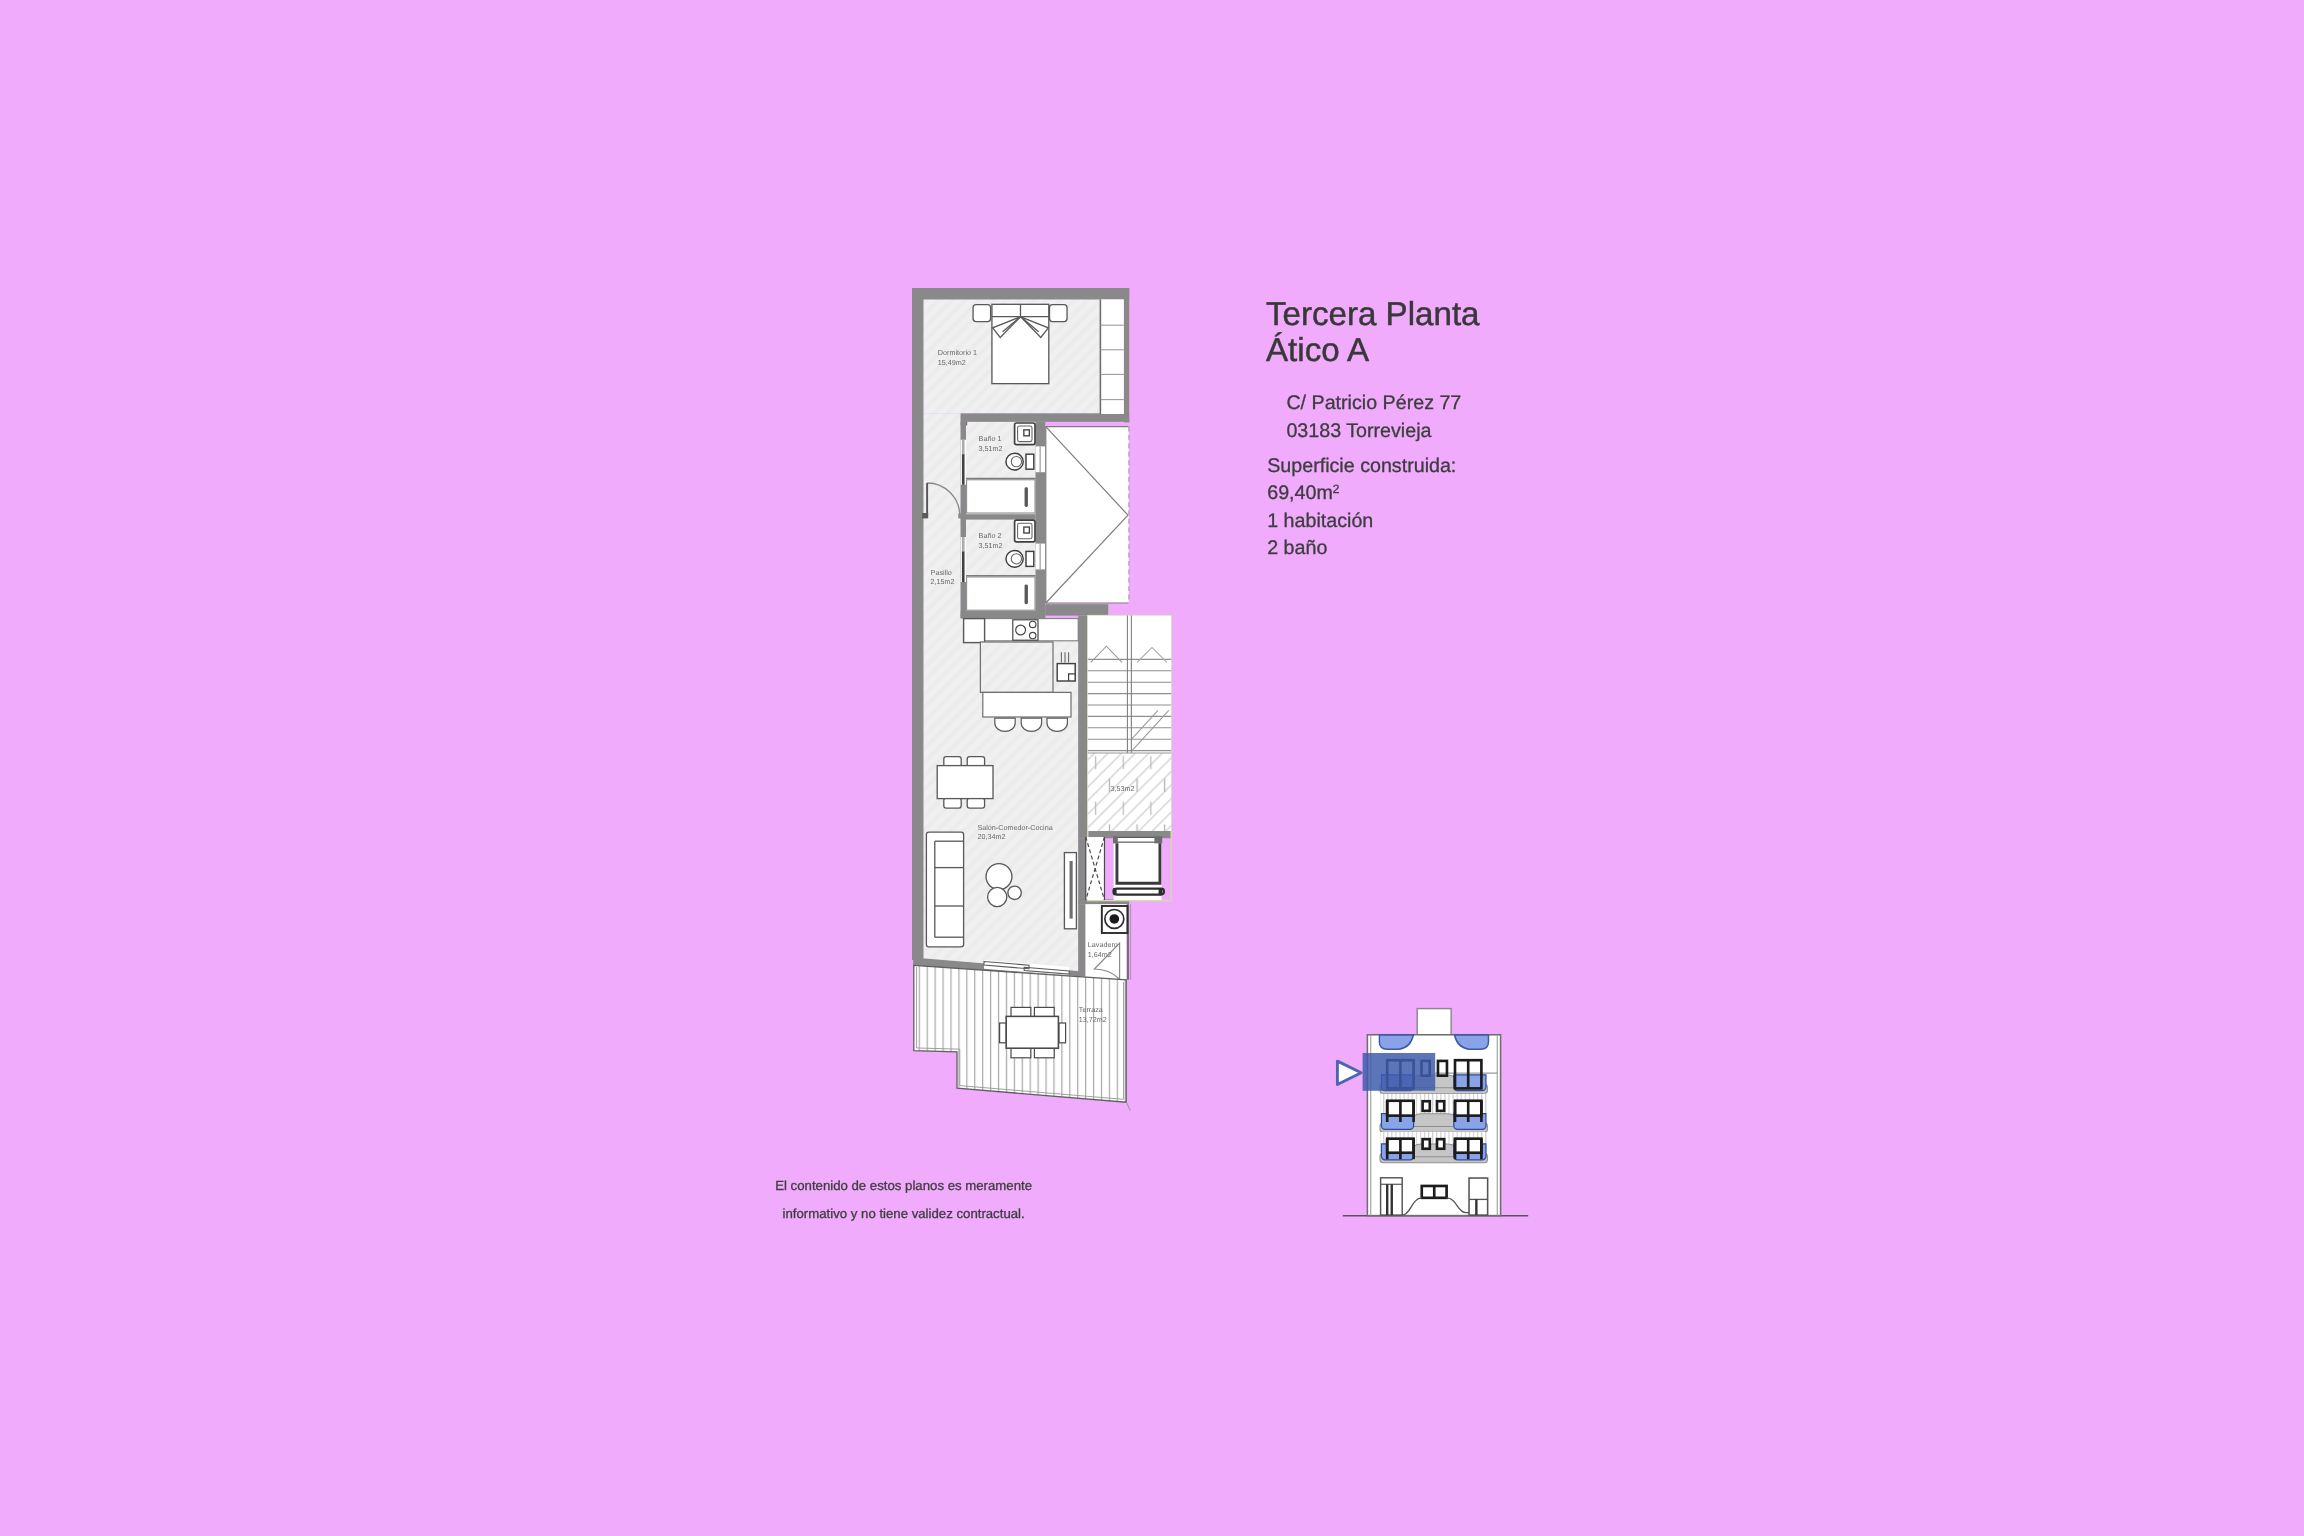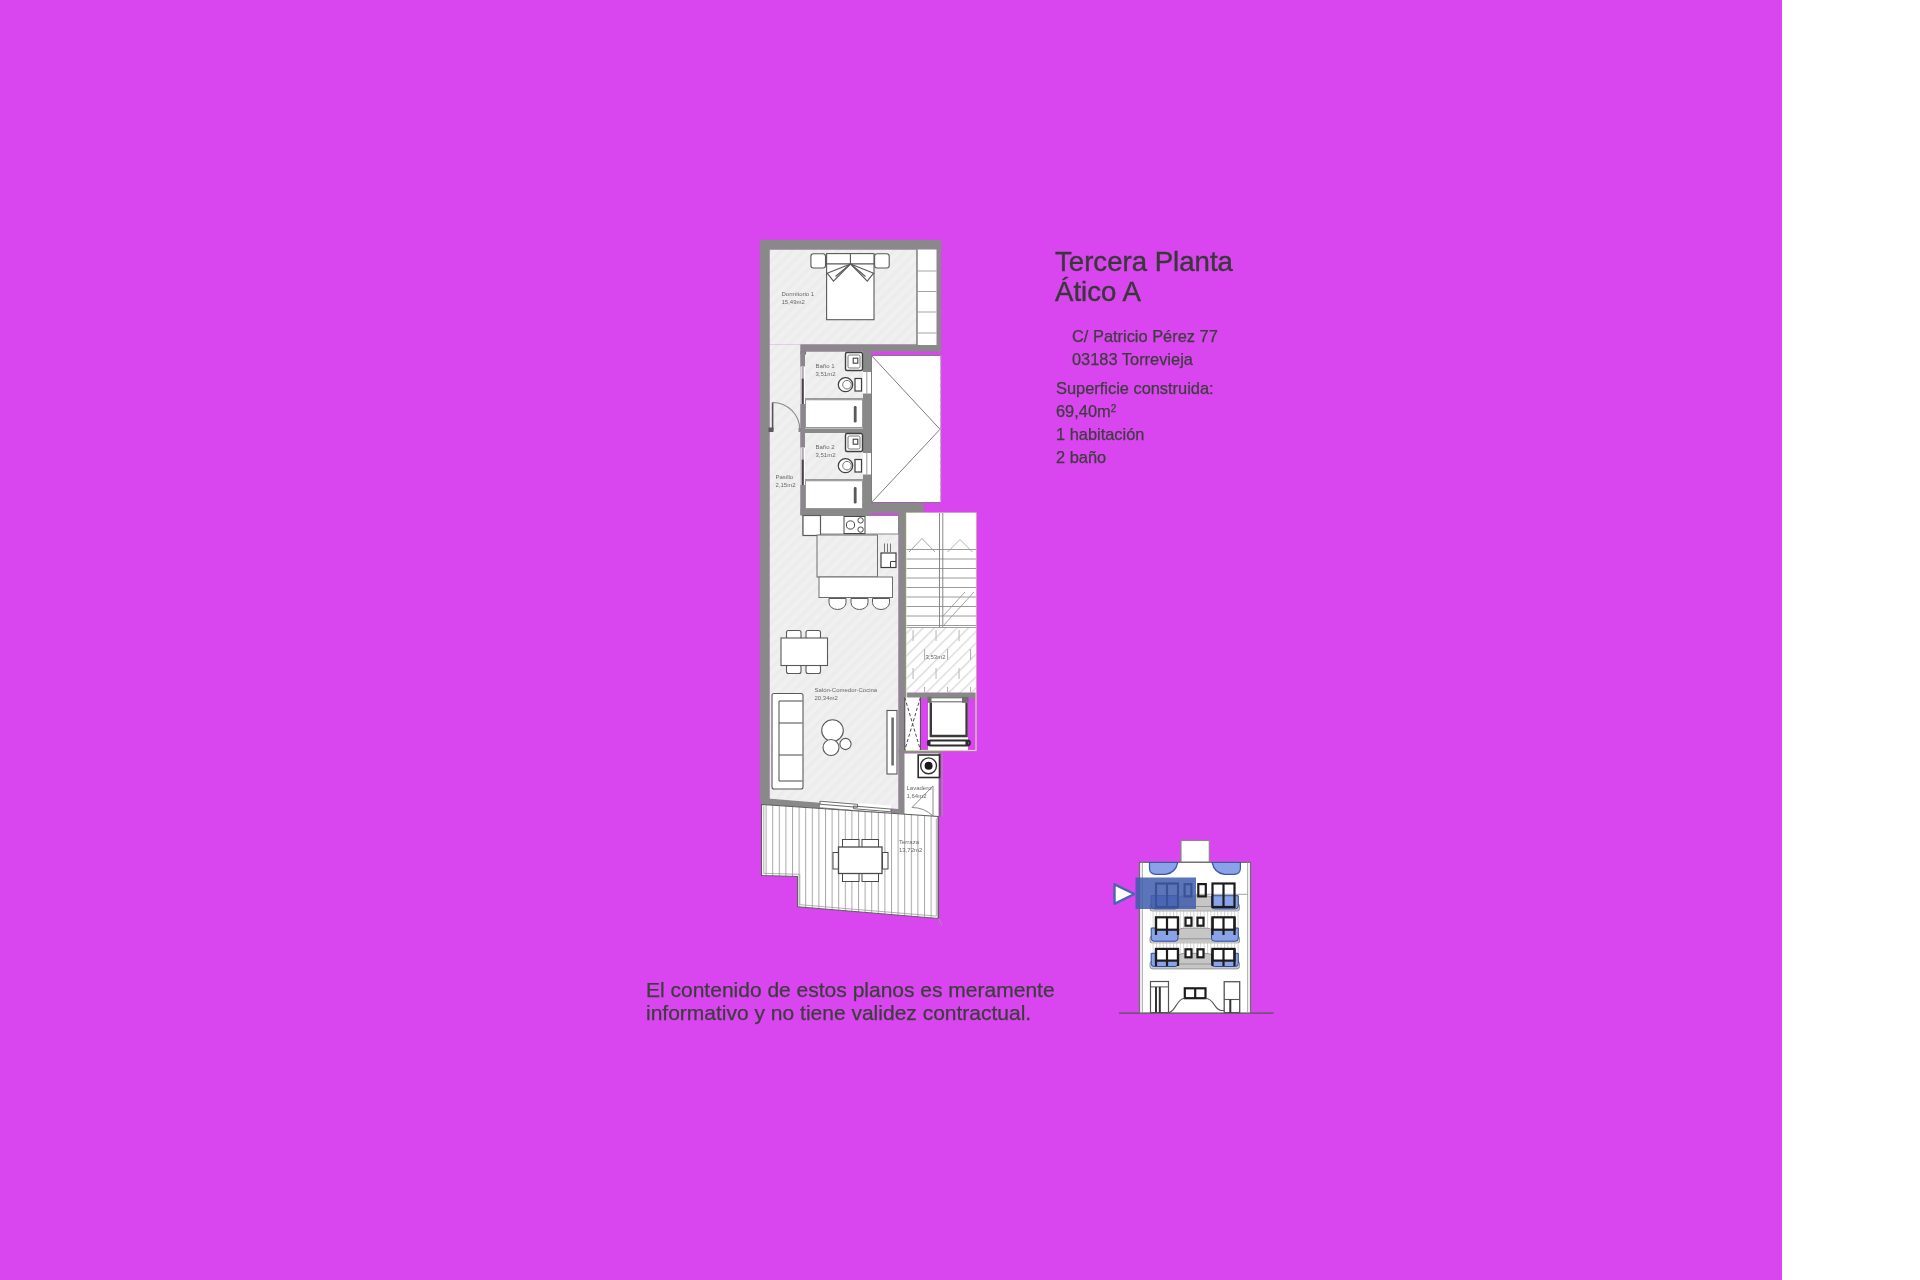--- a/index.html
+++ b/index.html
@@ -1,16 +1,16 @@
 <!DOCTYPE html>
 <html><head>
 <meta charset="utf-8">
 <style>
   html,body{margin:0;padding:0;background:#ffffff;}
-  #page{position:relative;width:1782px;height:1280px;background:#d946ef;overflow:hidden;
+  #page{position:relative;width:1920px;height:1280px;background:#f0abfc;overflow:hidden;
         font-family:"Liberation Sans", sans-serif;}
   svg{position:absolute;left:0;top:0;}
   .txt{position:absolute;color:#3a3a3a;}
 </style>
 </head>
 <body>
 <div id="page">
 <svg width="1920" height="1280" viewBox="0 0 1920 1280">
 <defs>
 
@@ -440,14 +440,14 @@
 <polygon points="1114.5,884.3 1114.5,903.8 1134.3,894" fill="#ffffff" stroke="#4a66b0" stroke-width="2.4" stroke-linejoin="round"></polygon>
 </g>
 </svg>
 
 <div class="txt" style="left:1055px;top:247px;font-size:27.6px;line-height:30px;color:#383838;-webkit-text-stroke:0.4px #383838;">Tercera Planta<br>Ático A</div>
 
 <div class="txt" style="left:1056px;top:324.5px;font-size:16.4px;line-height:23px;color:#3d3d3d;margin-left:16px;-webkit-text-stroke:0.25px #3d3d3d;">C/ Patricio Pérez 77<br>03183 Torrevieja</div>
 
 <div class="txt" style="left:1056px;top:377px;font-size:16.4px;line-height:23px;color:#3d3d3d;-webkit-text-stroke:0.25px #3d3d3d;">Superficie construida:<br>69,40m<sup style="font-size:10px;line-height:0;vertical-align:5px;">2</sup><br>1 habitación<br>2 baño</div>
 
-<div class="txt" style="left:646px;top:978px;font-size:21px;line-height:23px;color:#3d3d3d;-webkit-text-stroke:0.25px #3d3d3d;">El contenido de estos planos es meramente<br>informativo y no tiene validez contractual.</div>
+<div class="txt" style="left:646px;top:978px;font-size:11px;line-height:23px;color:#3d3d3d;text-align:center;-webkit-text-stroke:0.25px #3d3d3d;">El contenido de estos planos es meramente<br>informativo y no tiene validez contractual.</div>
 </div>
 
 </body></html>

